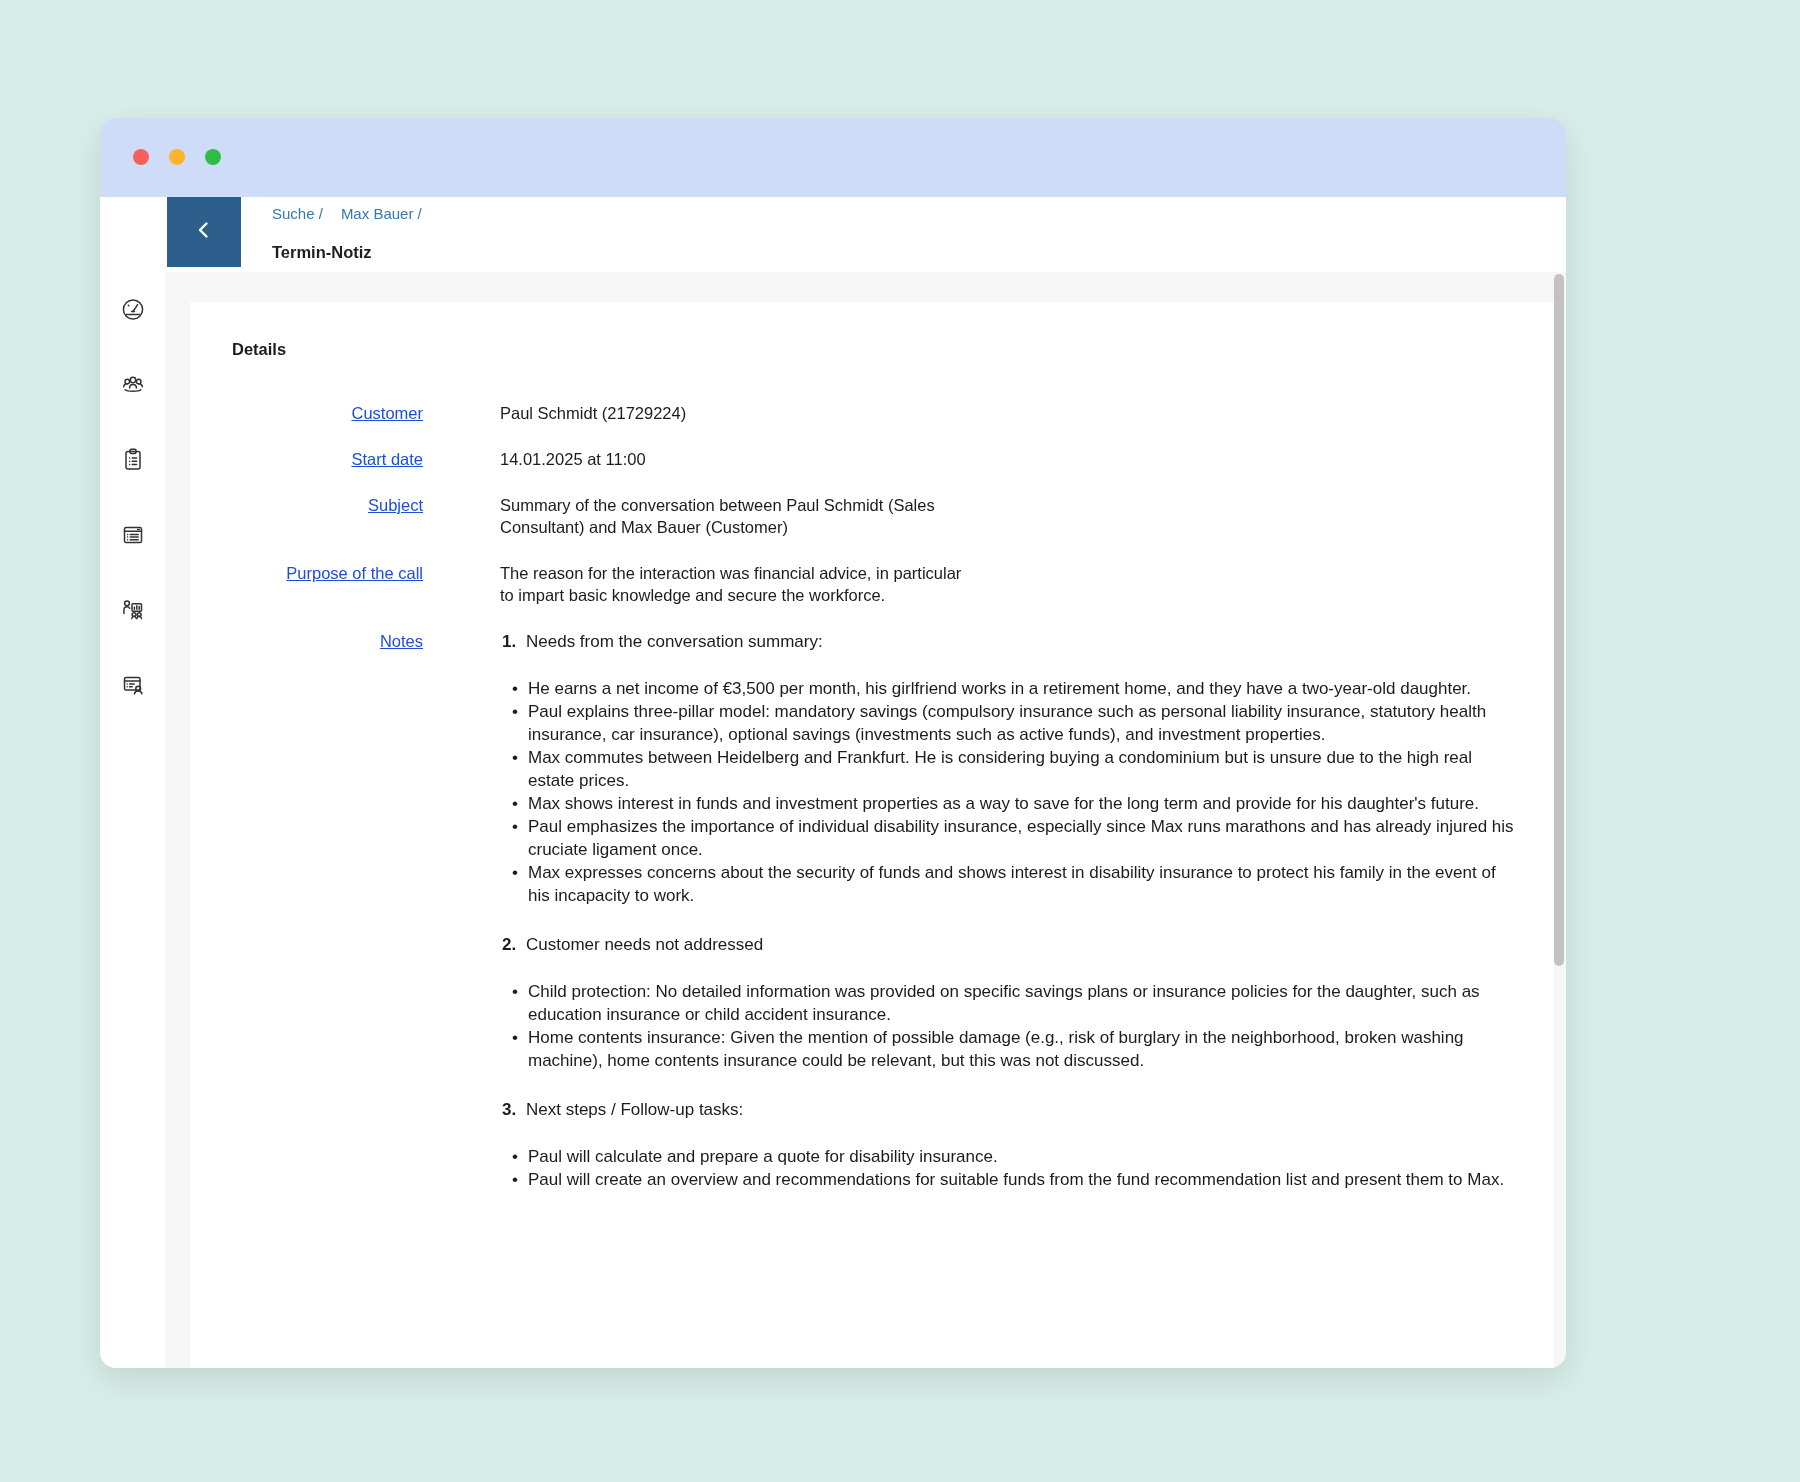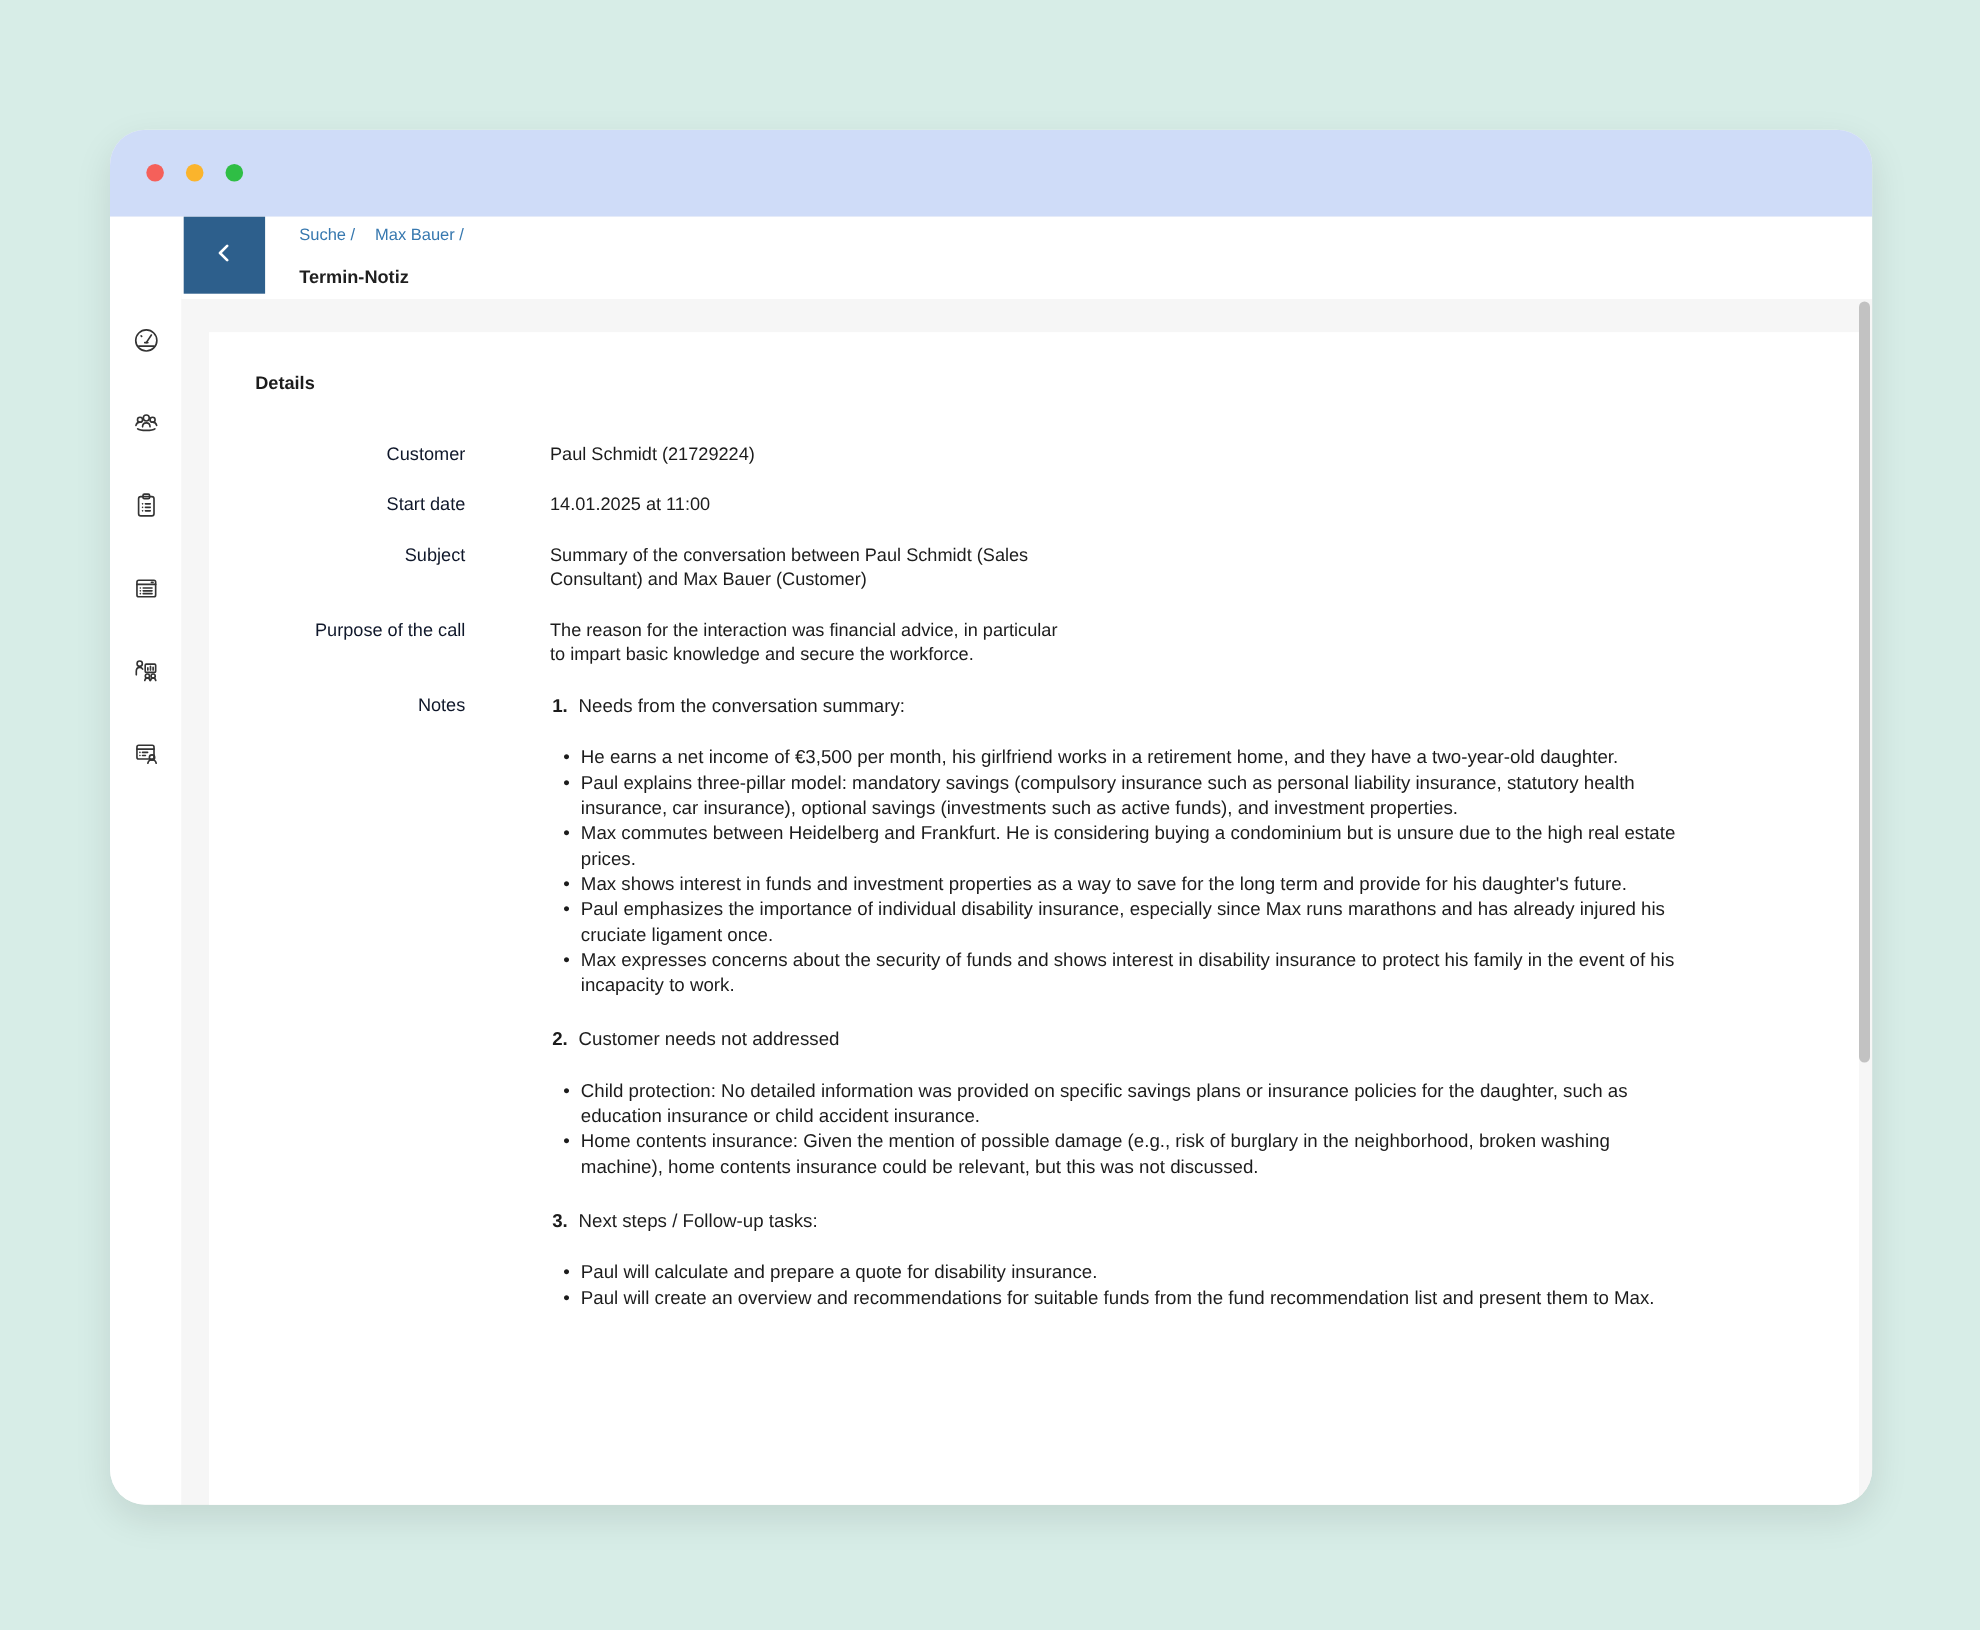--- a/index.html
+++ b/index.html
@@ -4,22 +4,22 @@
 <style>
   html,body{margin:0;padding:0;}
   body{
     width:1800px;height:1482px;
     background:#d7ede7;
     font-family:"Liberation Sans", sans-serif;
     position:relative;
     -webkit-font-smoothing:antialiased;
   }
   .window{
-    position:absolute;left:100px;top:118px;width:1602px;height:1250px;
-    border-radius:32px;overflow:hidden;background:#f6f6f6;
+    position:absolute;left:100px;top:118px;width:1466px;height:1250px;
+    border-radius:16px;overflow:hidden;background:#f6f6f6;
     box-shadow:0 12px 34px rgba(0,0,0,.10);
   }
   
   .titlebar{
     position:absolute;left:0;top:0;right:0;height:79px;
     background:#cfdcf8;display:flex;align-items:flex-start;
     padding:31px 0 0 33px;box-sizing:border-box;
   }
   .tl-dot{width:16px;height:16px;border-radius:50%;margin-right:20px;}
   .tl-red{background:#f5605a;}
@@ -57,21 +57,21 @@
   }
   .details-heading{
     font-size:16.5px;font-weight:bold;color:#1c1c1c;line-height:22px;
     margin:0 0 42px 0;
   }
   .field-row{
     display:grid;grid-template-columns:191px 1fr;column-gap:77px;
     margin-bottom:24px;
   }
   .field-label{
-    text-align:right;color:#0f172a;font-size:16.5px;line-height:22px;
+    text-align:right;color:#1d4ed8;font-size:16.5px;line-height:22px;text-decoration:underline;
   }
   .field-value{
     color:#1c1c1c;font-size:16.5px;line-height:22px;white-space:pre-line;
     max-width:1035px;
   }
   .notes-row{margin-top:16px;margin-bottom:0;}
   .notes-body{max-width:1035px;color:#1c1c1c;font-size:17px;line-height:23px;}
   .note-heading{display:flex;margin:0 0 24px 0;padding-left:2px;}
   .note-num{font-weight:bold;width:24px;flex:0 0 24px;}
   .note-title{font-weight:normal;}

